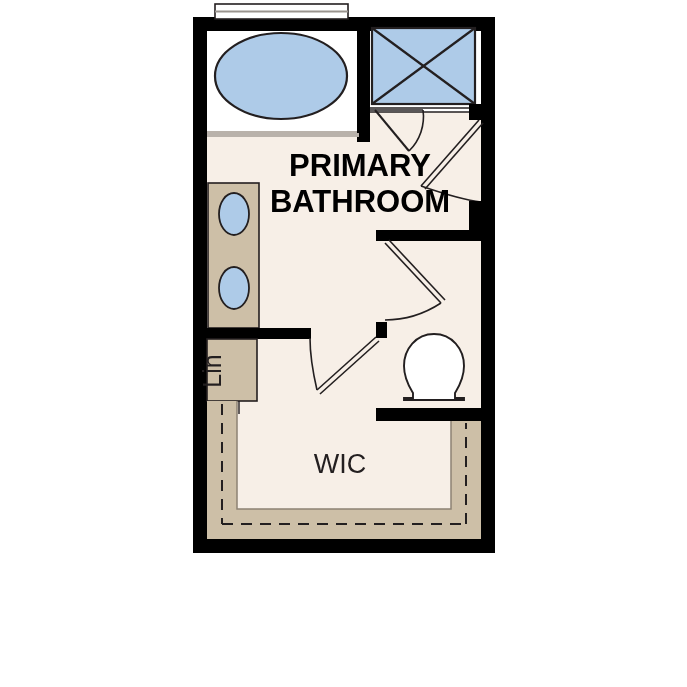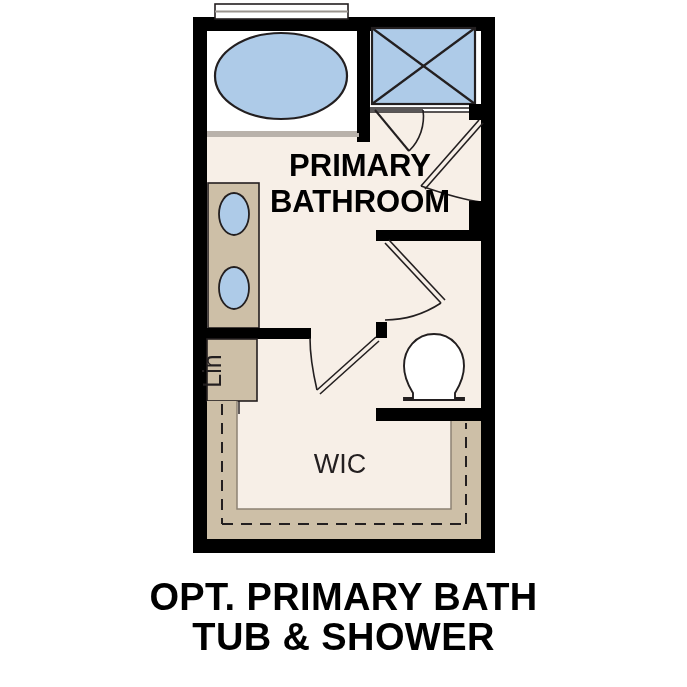--- a/index.html
+++ b/index.html
@@ -204,18 +204,14 @@
 
     <text class="room-label" x="360" y="176" font-size="31" text-anchor="middle">PRIMARY</text>
     <text class="room-label" x="360" y="212" font-size="31" text-anchor="middle">BATHROOM</text>
 
     <text class="wic-label" x="340" y="473" font-size="27" text-anchor="middle">WIC</text>
 
     <text class="lin-label" x="221" y="371" font-size="25" text-anchor="middle" transform="rotate(-90 221 371)">Lin</text>
 
   </svg>
 
-  <div class="caption-block">
-    <span class="caption-line">OPT. PRIMARY BATH</span>
-    <span class="caption-line">TUB &amp; SHOWER</span>
-  </div>
 
 </div>
 
 </body></html>

